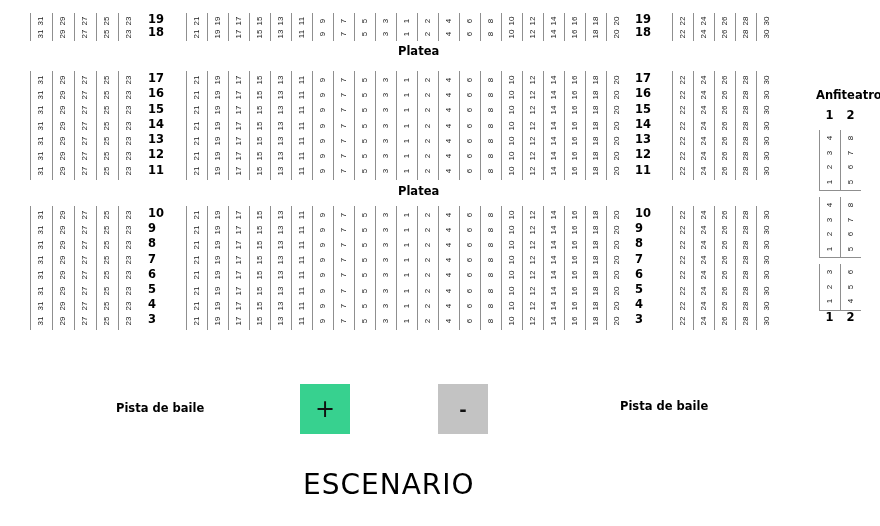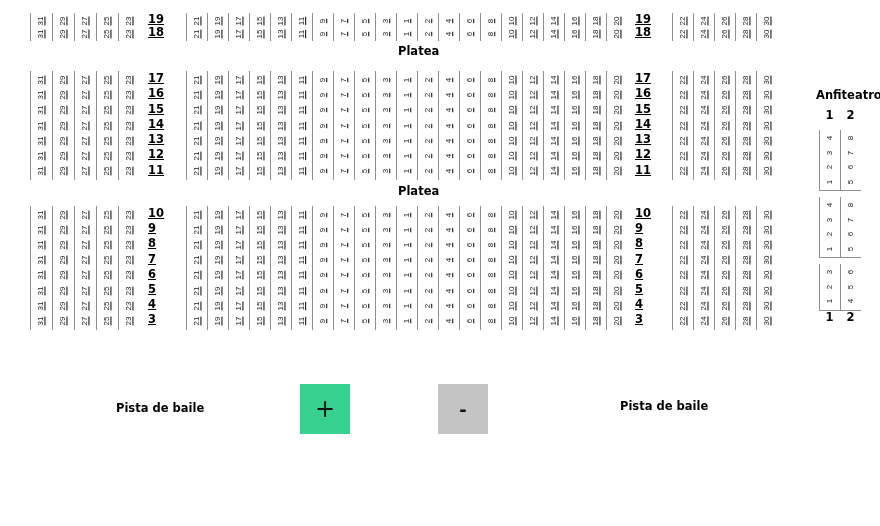--- a/index.html
+++ b/index.html
@@ -1,21 +1,21 @@
 <!DOCTYPE html>
 <html><head>
 <meta charset="utf-8">
 <style>
   html,body{margin:0;padding:0;background:#fff;}
   .canvas{
     position:relative;width:880px;height:526px;overflow:hidden;background:#ffffff;
     font-family:"DejaVu Sans",sans-serif;color:#000;
   }
   
-  .seat-block{position:absolute;left:30px;display:flex;align-items:flex-start;text-decoration:underline;}
+  .seat-block{position:absolute;left:30px;display:flex;align-items:flex-start;}
   .seat-col{
     box-sizing:border-box;border-left:1px solid #8f8f8f;
     display:flex;flex-direction:column;padding:1px 0;
   }
   .seat{
     display:flex;align-items:center;justify-content:center;cursor:pointer;
   }
   .seat span{
     transform:rotate(-90deg);font-size:8px;line-height:8px;white-space:nowrap;
     font-family:"Liberation Sans",sans-serif;color:#1a1a1a;
@@ -1984,14 +1984,15 @@
   <div class="section-label" style="left:116px;top:401px;">Pista de baile</div>
   <div class="section-label" style="left:620px;top:399px;">Pista de baile</div>
 
   <button class="zoom-btn" id="zoom-in" style="left: 300px; top: 384px; background: rgb(55, 209, 143);">
     <span class="glyph">+</span>
   </button>
   <button class="zoom-btn" id="zoom-out" style="left: 438px; top: 384px; background: rgb(195, 195, 195);">
     <span class="glyph">-</span>
   </button>
 
+  <div class="escenario" style="left:303px;top:468px;">ESCENARIO</div>
 
 </div>
 
 </body></html>

